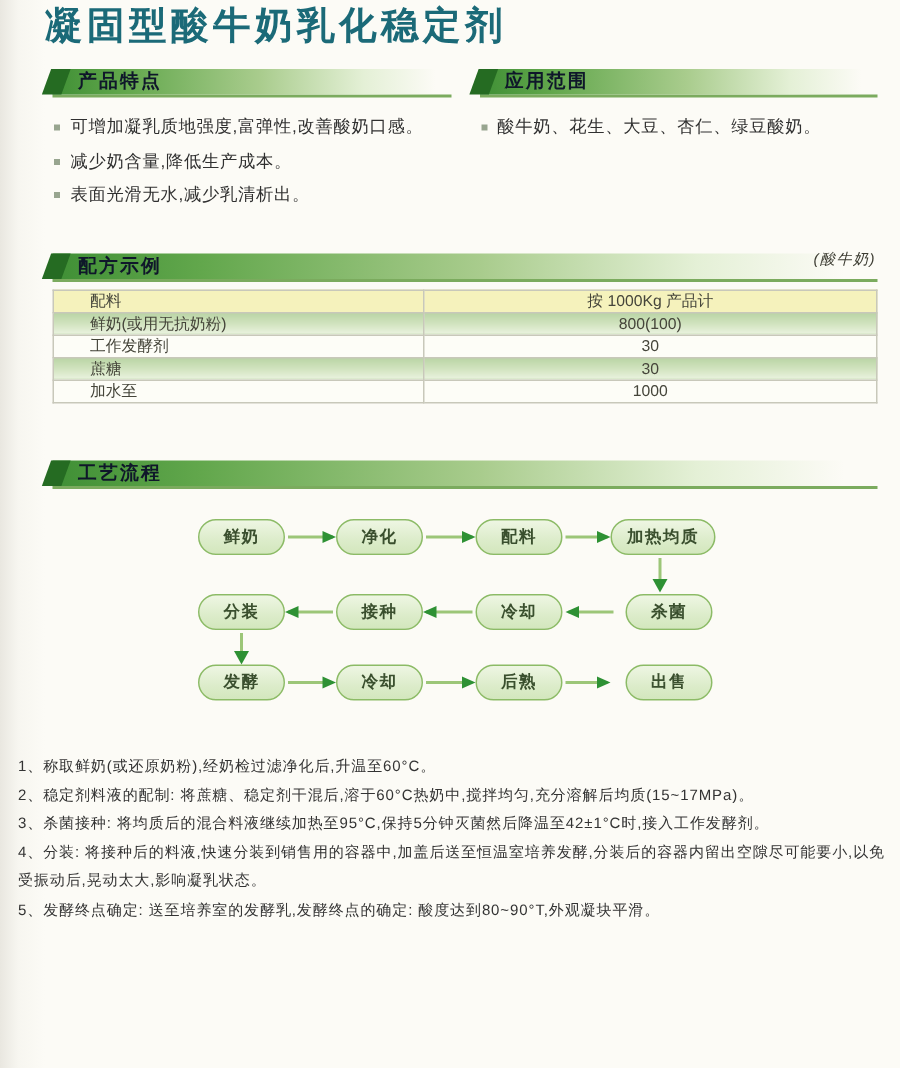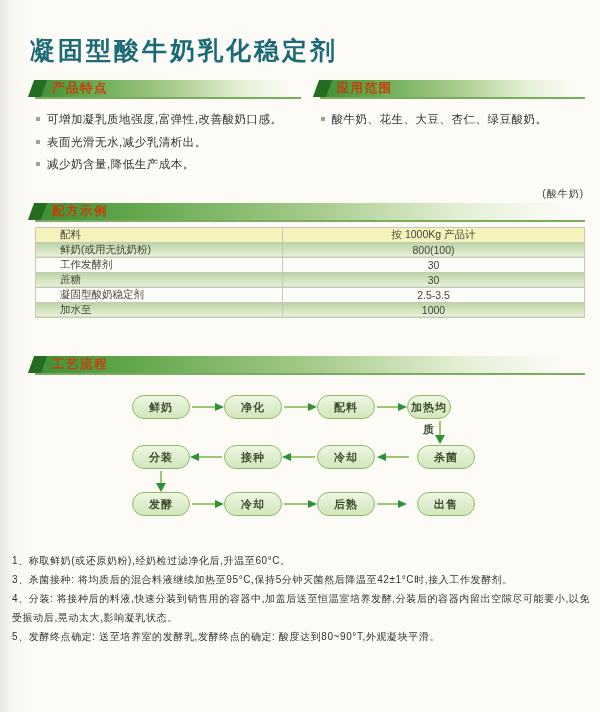--- a/index.html
+++ b/index.html
@@ -7,21 +7,21 @@
   body {
     width: 600px; height: 712px;
     font-family: "Liberation Sans", sans-serif;
     background: linear-gradient(90deg, #e9e7e0 0px, #f7f6f0 12px, #fcfbf6 30px);
     overflow: hidden;
     color: #333;
   }
 
   
   .page-title {
-    margin: 34px 0 0 30px;
+    margin: 0 0 0 30px;
     font-family: "DejaVu Serif", "Liberation Serif", serif;
     font-size: 25px;
     font-weight: bold;
     letter-spacing: 3px;
     color: #1b6a78;
   }
 
   
   .sec-head {
     position: relative;
@@ -35,26 +35,26 @@
   }
   .sec-bar::before {
     content: ""; position: absolute;
     left: -4px; top: 0; width: 13px; height: 17px;
     background: #256b22;
     transform: skewX(-20deg);
   }
   .sec-label {
     position: absolute; left: 17px; top: 0;
     height: 17px; line-height: 17px;
-    color: #c2410c; font-weight: bold;
+    color: #0f172a; font-weight: bold;
     font-size: 12.5px; letter-spacing: 1.5px;
   }
   .header-note {
-    position: absolute; right: 1px; bottom: 19px;
-    font-size: 10px; color: #3c3c32; letter-spacing: 1px;
+    position: absolute; right: 1px; bottom: 6px;
+    font-size: 10px; color: #3c3c32; letter-spacing: 1px; font-style: italic;
   }
 
   
   .two-col { display: flex; margin: 13px 15px 0 35px; gap: 19px; }
   .two-col .col { flex: 1; }
   ul.bullets { list-style: none; margin: 9px 0 12px; padding: 0; }
   ul.bullets li {
     position: relative; padding-left: 12px;
     font-size: 11.5px; line-height: 22.5px; color: #303030;
     letter-spacing: 0.5px;
@@ -102,21 +102,21 @@
     background: linear-gradient(180deg, #eef6e3 0%, #dcecca 60%, #d3e7bd 100%);
     border: 1.5px solid #8cbb66;
     font-size: 11px; font-weight: bold; color: #3a4f2e;
     letter-spacing: 1px;
   }
   .r1 { top: 10px; }  .r2 { top: 60px; }  .r3 { top: 107px; }
   .c1 { left: 132px; width: 58px; }
   .c2 { left: 224px; width: 58px; }
   .c3 { left: 317px; width: 58px; }
   .c4 { left: 417px; width: 58px; }
-  .r1.c4 { left: 407px; width: 44px; }
+  .r1.c4 { left: 407px; width: 70px; }
 
   .ha { position: absolute; height: 0; border-top: 2px solid #9cc678; }
   .ha.right::after {
     content: ""; position: absolute; right: -2px; top: -5px;
     width: 0; height: 0;
     border-left: 9px solid #2e9134;
     border-top: 4.5px solid transparent; border-bottom: 4.5px solid transparent;
   }
   .ha.left::before {
     content: ""; position: absolute; left: -2px; top: -5px;
@@ -159,22 +159,22 @@
   <h1 class="page-title">凝固型酸牛奶乳化稳定剂</h1>
 
   <div class="two-col">
     <div class="col">
       <div class="sec-head">
         <div class="sec-bar"></div>
         <span class="sec-label">产品特点</span>
       </div>
       <ul class="bullets">
         <li>可增加凝乳质地强度,富弹性,改善酸奶口感。</li>
+        <li>减少奶含量,降低生产成本。</li>
         <li>表面光滑无水,减少乳清析出。</li>
-        <li>减少奶含量,降低生产成本。</li>
       </ul>
     </div>
     <div class="col">
       <div class="sec-head">
         <div class="sec-bar"></div>
         <span class="sec-label">应用范围</span>
       </div>
       <ul class="bullets">
         <li>酸牛奶、花生、大豆、杏仁、绿豆酸奶。</li>
       </ul>
@@ -203,24 +203,20 @@
           <td>鲜奶(或用无抗奶粉)</td>
           <td>800(100)</td>
         </tr>
         <tr>
           <td>工作发酵剂</td>
           <td>30</td>
         </tr>
         <tr>
           <td>蔗糖</td>
           <td>30</td>
-        </tr>
-        <tr>
-          <td>凝固型酸奶稳定剂</td>
-          <td>2.5-3.5</td>
         </tr>
         <tr>
           <td>加水至</td>
           <td>1000</td>
         </tr>
       </tbody>
     </table>
   </div>
 
   <div class="process-section">
@@ -255,18 +251,19 @@
       <div class="ha left h2c"></div>
       <div class="va v2"></div>
       <div class="ha right h3a"></div>
       <div class="ha right h3b"></div>
       <div class="ha right h3c"></div>
     </div>
   </div>
 
   <div class="notes">
     <p>1、称取鲜奶(或还原奶粉),经奶检过滤净化后,升温至60°C。</p>
+    <p>2、稳定剂料液的配制: 将蔗糖、稳定剂干混后,溶于60°C热奶中,搅拌均匀,充分溶解后均质(15~17MPa)。</p>
     <p>3、杀菌接种: 将均质后的混合料液继续加热至95°C,保持5分钟灭菌然后降温至42±1°C时,接入工作发酵剂。</p>
     <p>4、分装: 将接种后的料液,快速分装到销售用的容器中,加盖后送至恒温室培养发酵,分装后的容器内留出空隙尽可能要小,以免受振动后,晃动太大,影响凝乳状态。</p>
     <p>5、发酵终点确定: 送至培养室的发酵乳,发酵终点的确定: 酸度达到80~90°T,外观凝块平滑。</p>
   </div>
 
 </div>
 
 </body></html>

